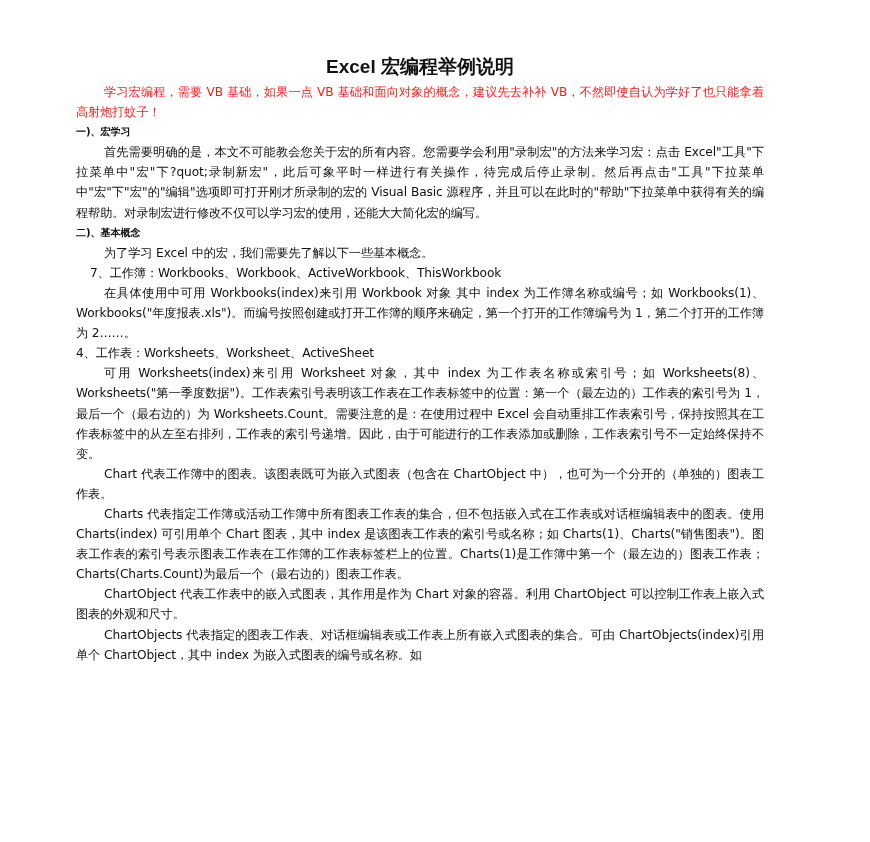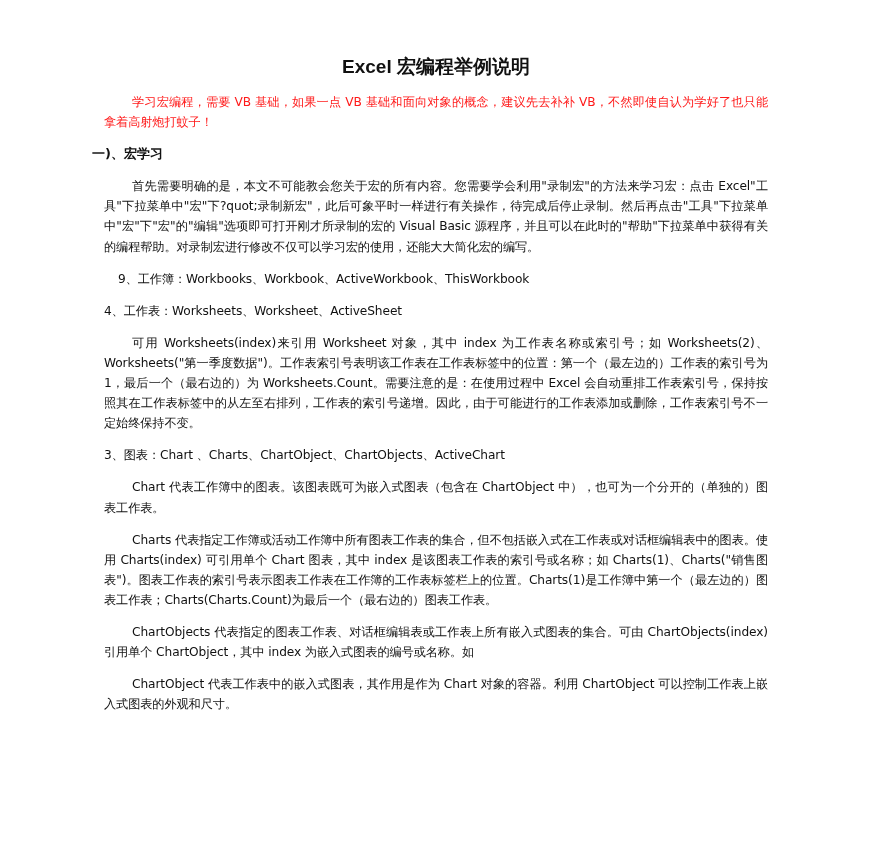--- a/index.html
+++ b/index.html
@@ -1,51 +1,53 @@
 <!DOCTYPE html>
 <html><head>
 <meta charset="utf-8">
 <style>
   html, body { margin: 0; padding: 0; background: #ffffff; }
   body { width: 870px; height: 842px; overflow: hidden; position: relative;
          font-family: "DejaVu Sans", "Liberation Sans", sans-serif; color: #111; }
-  .page { position: absolute; left: 92px; top: 54px; width: 688px; }
+  .page { position: absolute; left: 76px; top: 54px; width: 688px; }
   .title { text-align: center; font-family: "Liberation Sans", "DejaVu Sans", sans-serif;
            font-weight: bold; font-size: 19px; line-height: 26px; margin: 0 0 2px 0; color: #111; }
-  .p { font-size: 12.2px; line-height: 20.1px; margin: 12px; text-align: justify; letter-spacing: -0.1px; }
+  .p { font-size: 12.2px; line-height: 20.1px; margin: 0; text-align: justify; letter-spacing: -0.1px; }
   .indent { text-indent: 28px; }
   .indent-sm { text-indent: 14px; }
   .red { color: #ff1a1a; }
-  .heading { font-weight: bold; font-size: 13px; line-height: 20.1px; margin: 0; }
+  .heading { font-weight: bold; font-size: 10px; line-height: 20.1px; margin: 0; }
 </style>
 </head>
 <body>
 
 <div class="page">
   <h1 class="title">Excel  宏编程举例说明</h1>
 
   <p class="p indent red">学习宏编程，需要 VB 基础，如果一点 VB 基础和面向对象的概念，建议先去补补 VB，不然即使自认为学好了也只能拿着高射炮打蚊子！</p>
 
   <div>
     <p class="heading">一)、宏学习</p>
     <p class="p indent">首先需要明确的是，本文不可能教会您关于宏的所有内容。您需要学会利用"录制宏"的方法来学习宏：点击 Excel"工具"下拉菜单中"宏"下?quot;录制新宏"，此后可象平时一样进行有关操作，待完成后停止录制。然后再点击"工具"下拉菜单中"宏"下"宏"的"编辑"选项即可打开刚才所录制的宏的 Visual Basic 源程序，并且可以在此时的"帮助"下拉菜单中获得有关的编程帮助。对录制宏进行修改不仅可以学习宏的使用，还能大大简化宏的编写。</p>
   </div>
 
   <div>
+    <p class="heading">二)、基本概念</p>
+    <p class="p indent">为了学习 Excel 中的宏，我们需要先了解以下一些基本概念。</p>
 
     <div>
-      <p class="p indent-sm">9、工作簿：Workbooks、Workbook、ActiveWorkbook、ThisWorkbook</p>
+      <p class="p indent-sm">7、工作簿：Workbooks、Workbook、ActiveWorkbook、ThisWorkbook</p>
+      <p class="p indent">在具体使用中可用 Workbooks(index)来引用 Workbook 对象 其中 index 为工作簿名称或编号；如 Workbooks(1)、Workbooks("年度报表.xls")。而编号按照创建或打开工作簿的顺序来确定，第一个打开的工作簿编号为 1，第二个打开的工作簿为 2……。</p>
     </div>
 
     <div>
       <p class="p">4、工作表：Worksheets、Worksheet、ActiveSheet</p>
-      <p class="p indent">可用 Worksheets(index)来引用 Worksheet 对象，其中 index 为工作表名称或索引号；如 Worksheets(2)、Worksheets("第一季度数据")。工作表索引号表明该工作表在工作表标签中的位置：第一个（最左边的）工作表的索引号为 1，最后一个（最右边的）为 Worksheets.Count。需要注意的是：在使用过程中 Excel 会自动重排工作表索引号，保持按照其在工作表标签中的从左至右排列，工作表的索引号递增。因此，由于可能进行的工作表添加或删除，工作表索引号不一定始终保持不变。</p>
+      <p class="p indent">可用 Worksheets(index)来引用 Worksheet 对象，其中 index 为工作表名称或索引号；如 Worksheets(8)、Worksheets("第一季度数据")。工作表索引号表明该工作表在工作表标签中的位置：第一个（最左边的）工作表的索引号为 1，最后一个（最右边的）为 Worksheets.Count。需要注意的是：在使用过程中 Excel 会自动重排工作表索引号，保持按照其在工作表标签中的从左至右排列，工作表的索引号递增。因此，由于可能进行的工作表添加或删除，工作表索引号不一定始终保持不变。</p>
     </div>
 
     <div>
-      <p class="p">3、图表：Chart 、Charts、ChartObject、ChartObjects、ActiveChart</p>
       <p class="p indent">Chart 代表工作簿中的图表。该图表既可为嵌入式图表（包含在 ChartObject 中），也可为一个分开的（单独的）图表工作表。</p>
       <p class="p indent">Charts 代表指定工作簿或活动工作簿中所有图表工作表的集合，但不包括嵌入式在工作表或对话框编辑表中的图表。使用 Charts(index) 可引用单个 Chart 图表，其中 index 是该图表工作表的索引号或名称；如 Charts(1)、Charts("销售图表")。图表工作表的索引号表示图表工作表在工作簿的工作表标签栏上的位置。Charts(1)是工作簿中第一个（最左边的）图表工作表；Charts(Charts.Count)为最后一个（最右边的）图表工作表。</p>
+      <p class="p indent">ChartObject 代表工作表中的嵌入式图表，其作用是作为 Chart 对象的容器。利用 ChartObject 可以控制工作表上嵌入式图表的外观和尺寸。</p>
       <p class="p indent">ChartObjects 代表指定的图表工作表、对话框编辑表或工作表上所有嵌入式图表的集合。可由 ChartObjects(index)引用单个 ChartObject，其中 index 为嵌入式图表的编号或名称。如</p>
-      <p class="p indent">ChartObject 代表工作表中的嵌入式图表，其作用是作为 Chart 对象的容器。利用 ChartObject 可以控制工作表上嵌入式图表的外观和尺寸。</p>
     </div>
   </div>
 </div>
 
 </body></html>

